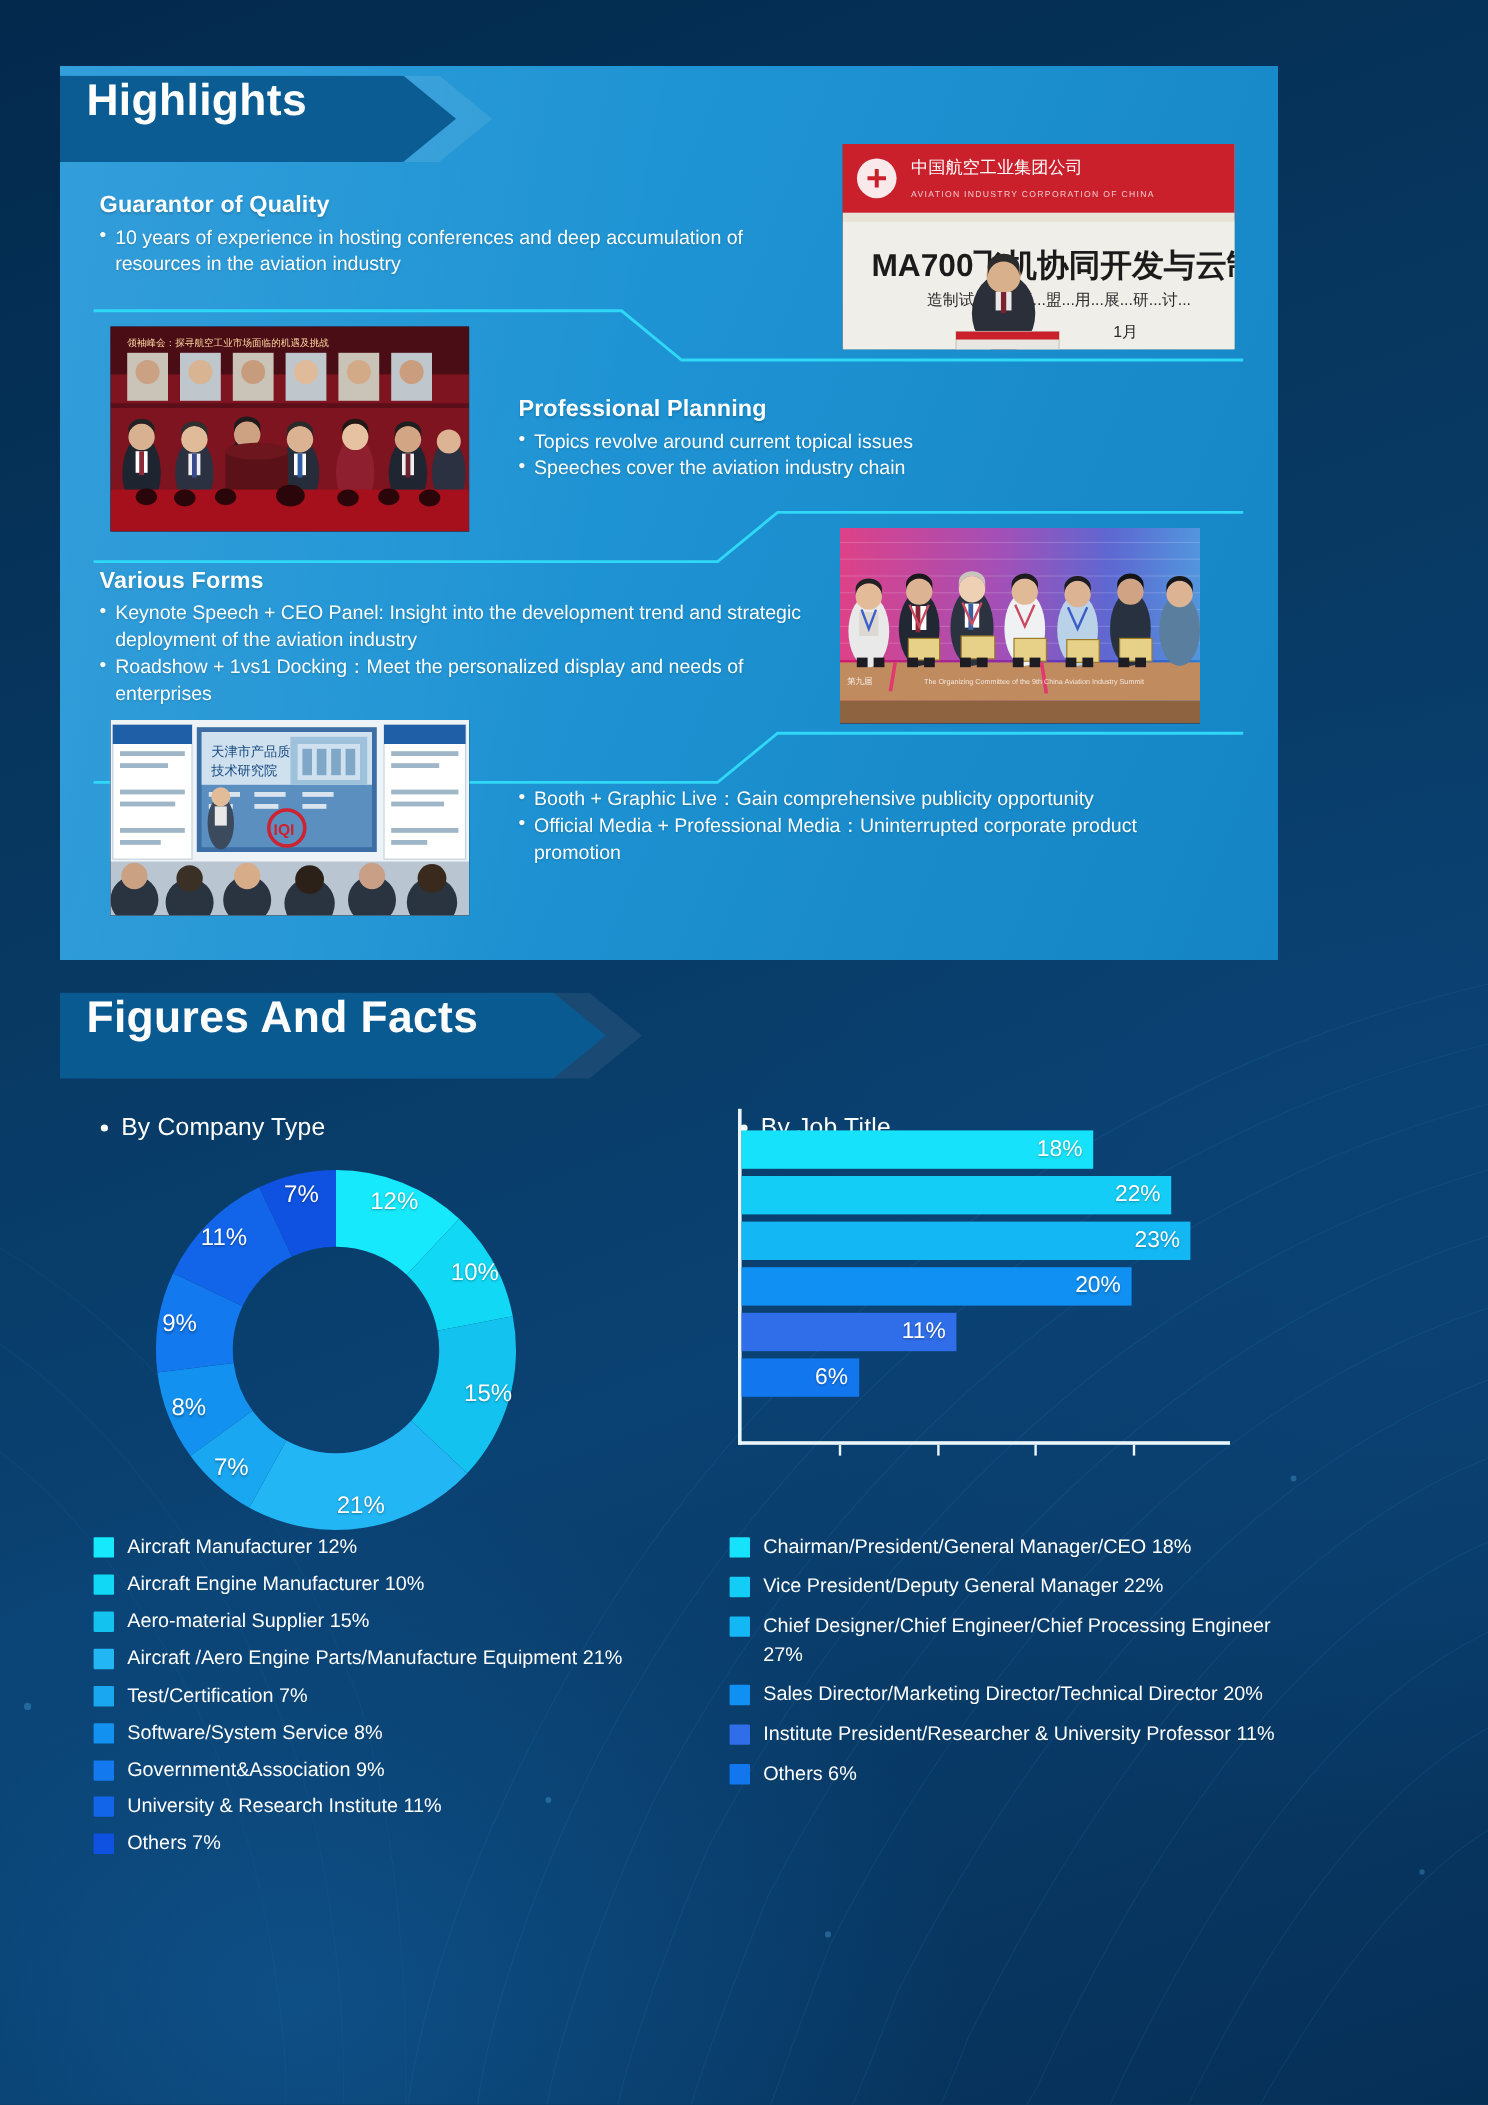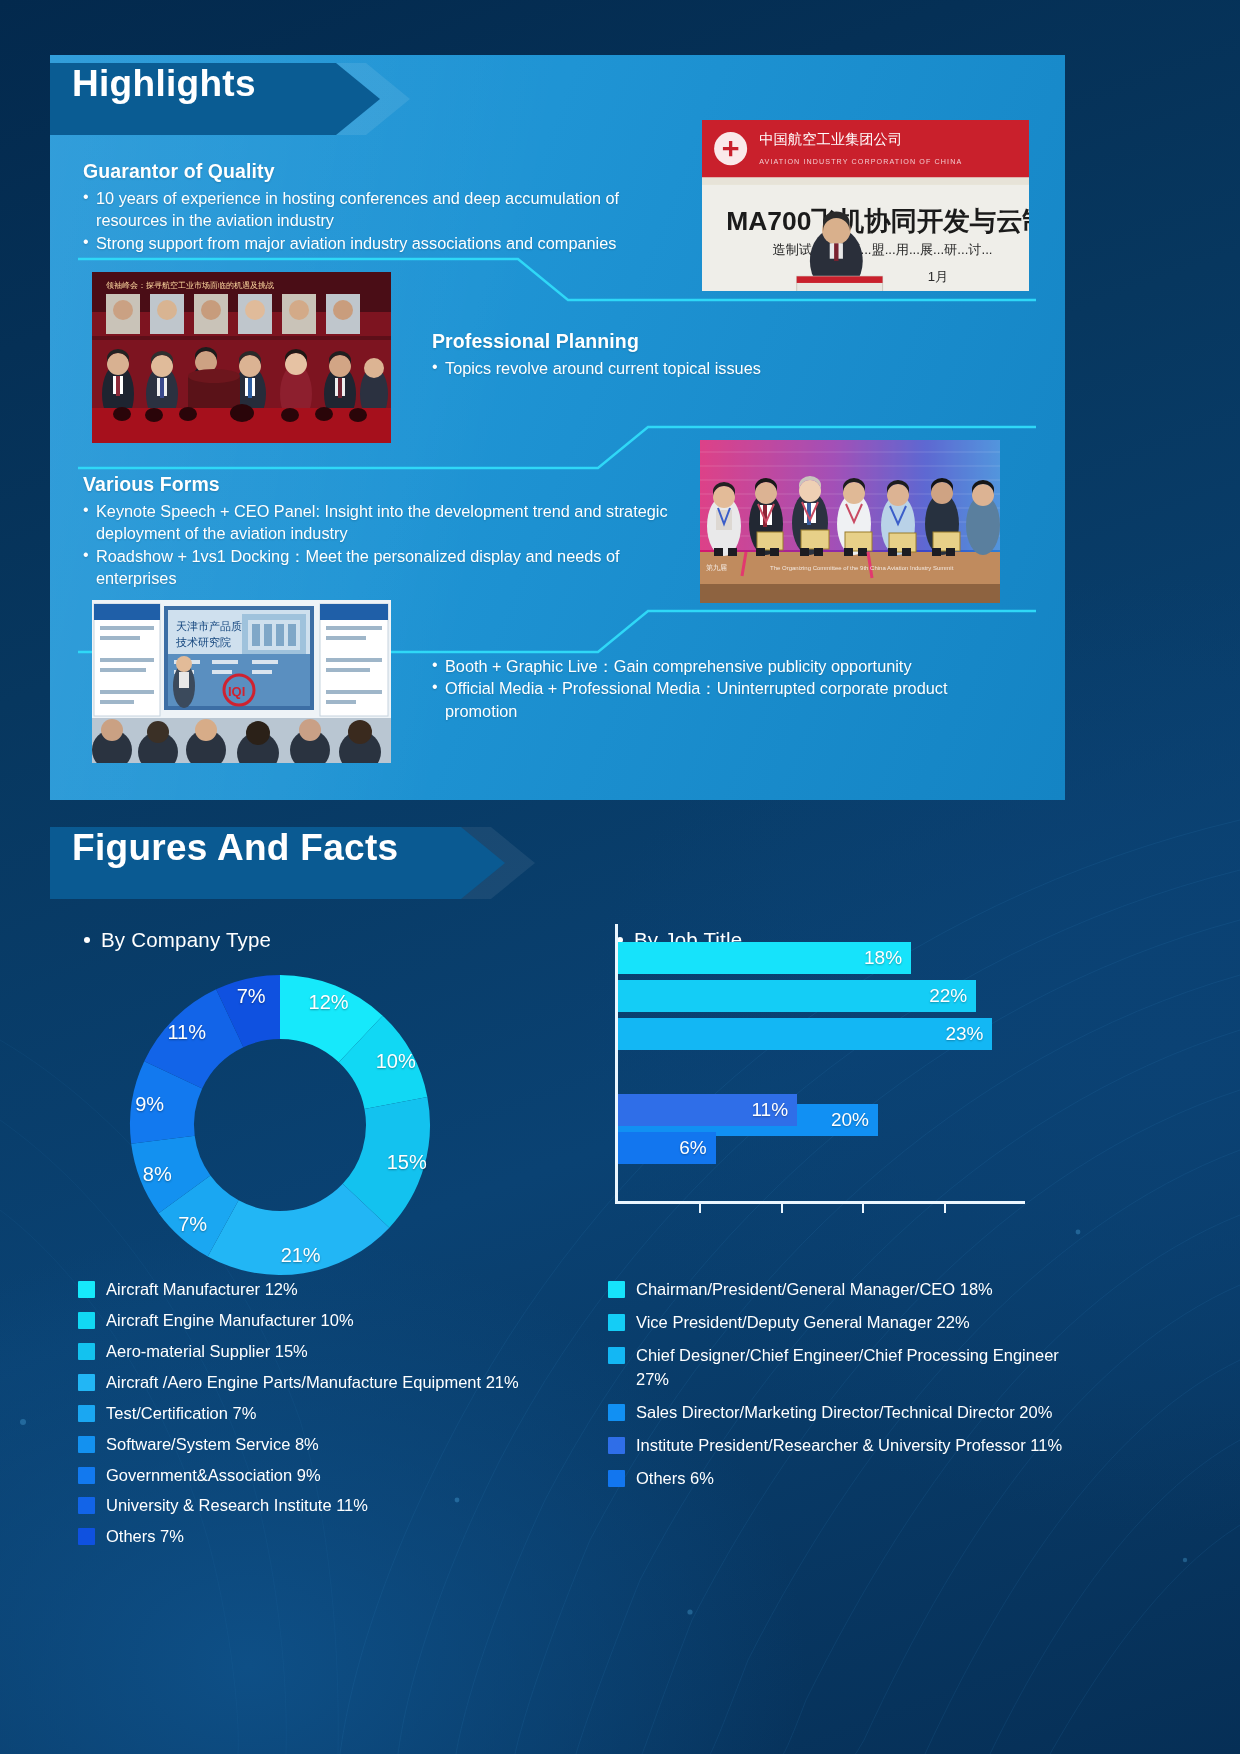--- a/index.html
+++ b/index.html
@@ -161,21 +161,20 @@
 <div class="sec-head" id="highlights-head">
   <div class="plate-ghost"></div>
   <div class="plate"></div>
   <h1>Highlights</h1>
 </div>
 
 <div class="hl-block" style="left:83px; top:160px; width:600px;">
   <h3>Guarantor of Quality</h3>
   <ul>
     <li>10 years of experience in hosting conferences and deep accumulation of resources in the aviation industry</li>
-    <li>Strong support from major aviation industry associations and companies</li>
   </ul>
 </div>
 
 <div class="photo" style="left:702px; top:120px; width:327px; height:171px;">
   <svg class="inner" viewBox="0 0 297 171" preserveAspectRatio="none">
     <rect width="297" height="171" fill="#f4f4f2"></rect>
     <rect width="297" height="58" fill="#c9202c"></rect>
     <rect x="0" y="52" width="297" height="7" fill="#e7e3d8"></rect>
     <circle cx="26" cy="26" r="15" fill="#fff" opacity=".9"></circle>
     <path d="M19 26 h14 M26 19 v14" stroke="#c9202c" stroke-width="3"></path>
@@ -282,20 +281,21 @@
         <ellipse cx="232" cy="142" rx="9" ry="7"></ellipse>
       <ellipse cx="266" cy="143" rx="9" ry="7"></ellipse>
     </g>
   </svg>
 </div>
 
 <div class="hl-block" style="left:432px; top:330px; width:560px;">
   <h3>Professional Planning</h3>
   <ul>
     <li>Topics revolve around current topical issues</li>
+    <li>Speeches cover the aviation industry chain</li>
   </ul>
 </div>
 
 <div class="zig" style="left:78px; top:424px;">
   <svg width="960" height="46" viewBox="0 0 960 46">
     <polyline points="958,3 570,3 520,44 0,44" fill="none" stroke="#2fd8f7" stroke-width="2.4"></polyline>
   </svg>
 </div>
 
 <div class="hl-block" style="left:83px; top:473px; width:600px;">
@@ -538,21 +538,21 @@
     <div class="bar-row" style="top: 56px; width: 358.16px;">
       <div class="bar" style="background: rgb(20, 205, 246);">
         <span class="val">22%</span>
       </div>
     </div>
     <div class="bar-row" style="top: 94px; width: 374.44px;">
       <div class="bar" style="background: rgb(19, 183, 244);">
         <span class="val">23%</span>
       </div>
     </div>
-    <div class="bar-row" style="top: 132px; width: 260px; margin-top: 48px;">
+    <div class="bar-row" style="top: 132px; width: 325px;">
       <div class="bar" style="background: rgb(17, 144, 243);">
         <span class="val">20%</span>
       </div>
     </div>
     <div class="bar-row" style="top: 170px; width: 179.08px;">
       <div class="bar" style="background: rgb(47, 110, 232);">
         <span class="val">11%</span>
       </div>
     </div>
     <div class="bar-row" style="top: 208px; width: 97.68px;">

